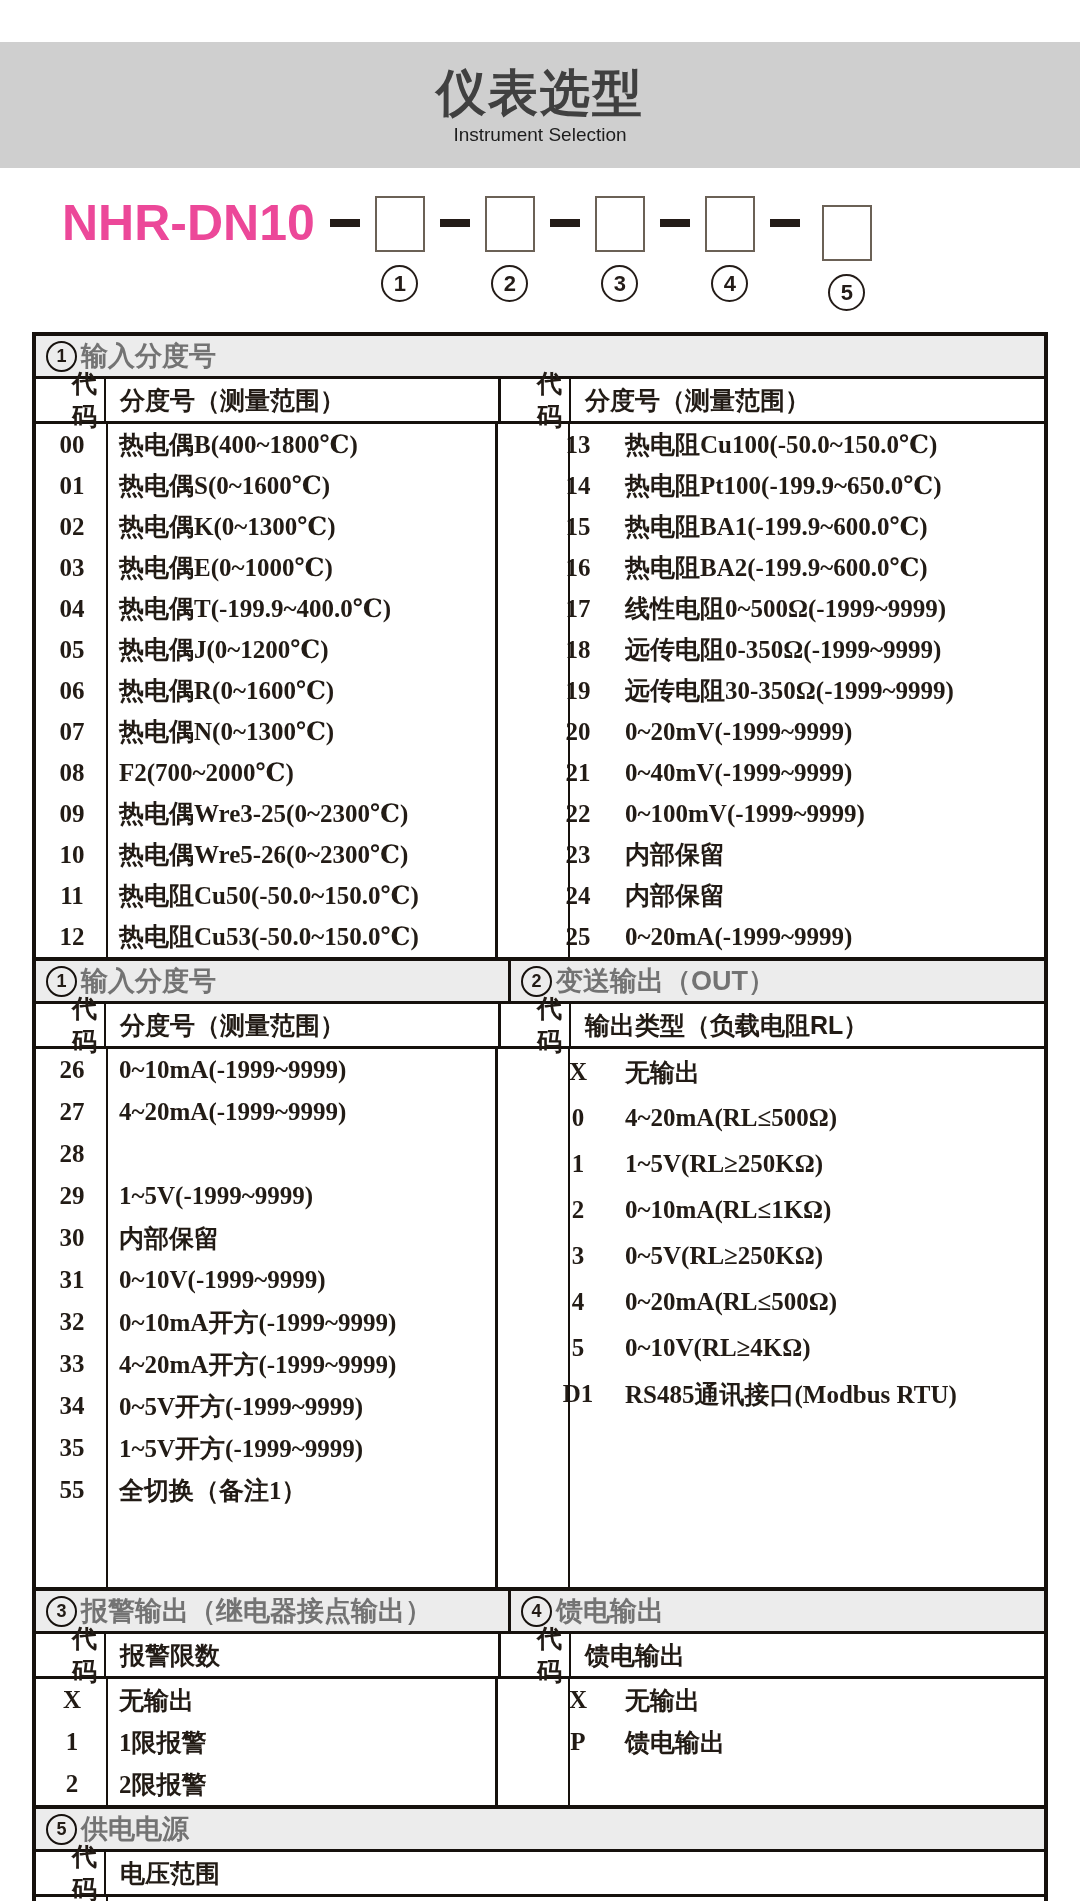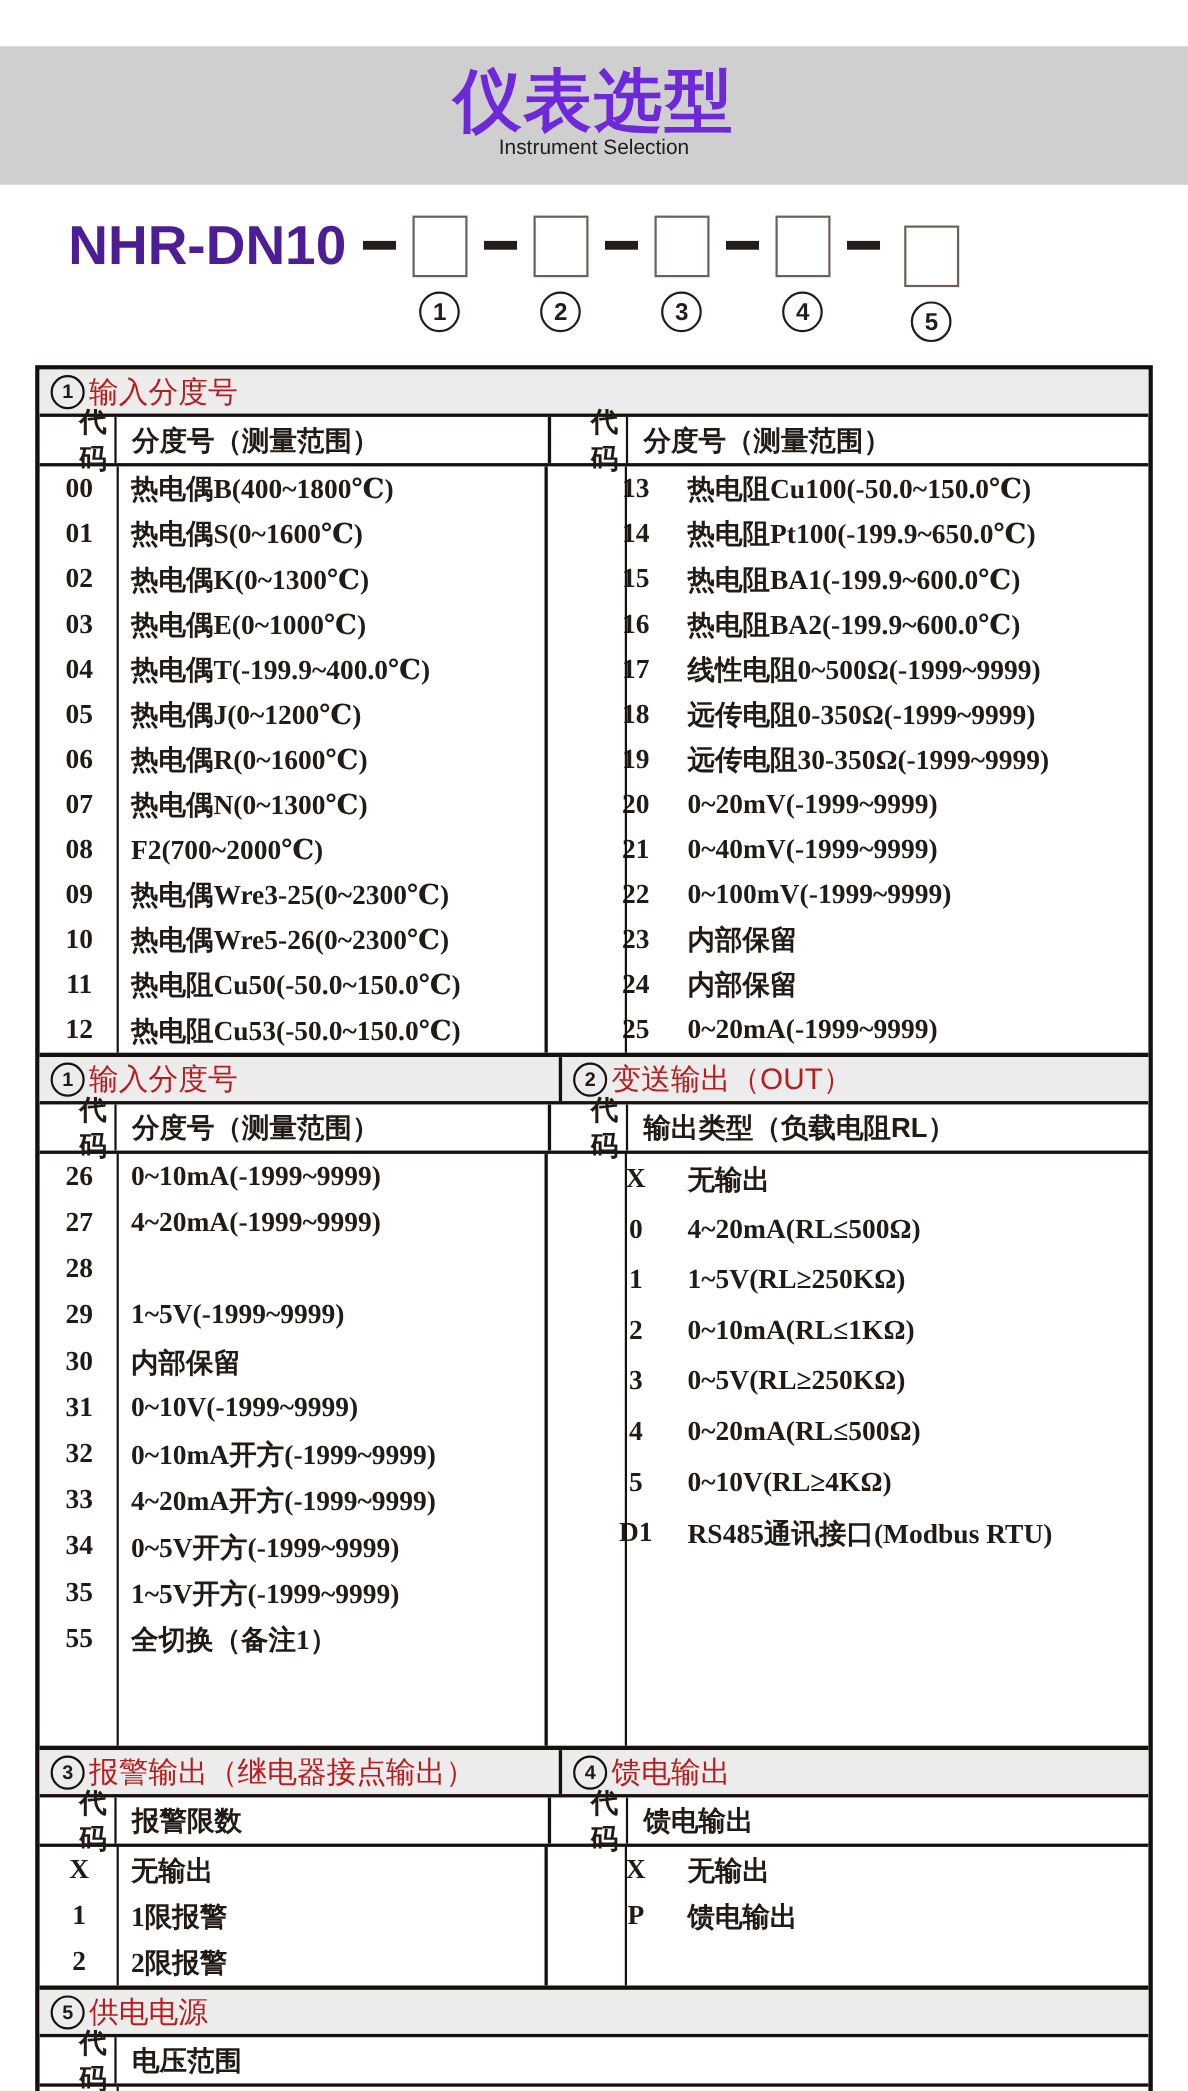--- a/index.html
+++ b/index.html
@@ -2,26 +2,26 @@
 <html><head>
 <meta charset="utf-8">
 <style>
   html,body{margin:0;padding:0;background:#ffffff;}
   body{width:1080px;height:1901px;position:relative;overflow:hidden;
        font-family:"Liberation Sans","DejaVu Sans",sans-serif;color:#221b15;}
 
   
   .band{margin-top:42px;width:1080px;height:126px;background:#cfcfcf;
         display:flex;flex-direction:column;align-items:center;justify-content:center;}
-  .band .title{font-size:62px;font-weight:700;color:#6d28d9;letter-spacing:2px;line-height:58px;}
+  .band .title{font-size:50px;font-weight:700;color:#404040;letter-spacing:2px;line-height:58px;}
   .band .subtitle{font-size:19px;font-weight:400;color:#1d1d1d;margin-top:2px;}
 
   
   .model-row{margin:28px 0 0 62px;display:flex;align-items:flex-start;}
-  .model-prefix{font-size:50px;font-weight:700;line-height:54px;color:#4c1d95;letter-spacing:0px;}
+  .model-prefix{font-size:50px;font-weight:700;line-height:54px;color:#ec4899;letter-spacing:0px;}
   .pos{display:flex;align-items:flex-start;}
   .dash{width:30px;height:8px;background:#241c18;margin:23px 15px 0 15px;}
   .pos-col{display:flex;flex-direction:column;align-items:center;}
   .blank-box{width:46px;height:52px;background:#ffffff;border:2px solid #6b6156;}
   .circ-num{margin-top:13px;width:33px;height:33px;border:2.5px solid #241c18;border-radius:50%;
             display:flex;align-items:center;justify-content:center;
             font-size:22px;font-weight:700;color:#241c18;}
   .pos:last-child .pos-col{transform:translateY(9px);}
   .pos:last-child .dash{margin-right:22px;}
 
@@ -29,21 +29,21 @@
   .sel-table{margin:30px 0 0 32px;width:1016px;border:4px solid #16110d;box-sizing:border-box;}
   .section{border-top:4px solid #16110d;}
   .section:first-child{border-top:none;}
 
   .sec-title{height:40px;background:#ececec;display:flex;align-items:stretch;
              border-bottom:3px solid #16110d;}
   .sec-title .part{display:flex;align-items:center;padding-left:10px;}
   .sec-title .part.l{width:462px;border-right:3px solid #16110d;}
   .sec-title .part.r{flex:1;}
   .sec-title .part.full{flex:1;}
-  .t-txt{font-size:27px;font-weight:400;color:#b91c1c;}
+  .t-txt{font-size:27px;font-weight:700;color:#737373;}
   .circ{width:27px;height:27px;border:2px solid #16110d;border-radius:50%;
         display:inline-flex;align-items:center;justify-content:center;
         font-size:18px;font-weight:700;margin-right:4px;flex:0 0 auto;}
 
   .subrow{display:flex;border-bottom:3px solid #16110d;height:42px;}
   .subrow .half{display:flex;position:relative;}
   .subrow .half.l{width:462px;border-right:3px solid #16110d;}
   .subrow .half.r{flex:1;}
   .subrow .half.full{flex:1;}
   .sub-code{width:70px;display:flex;align-items:center;justify-content:center;

